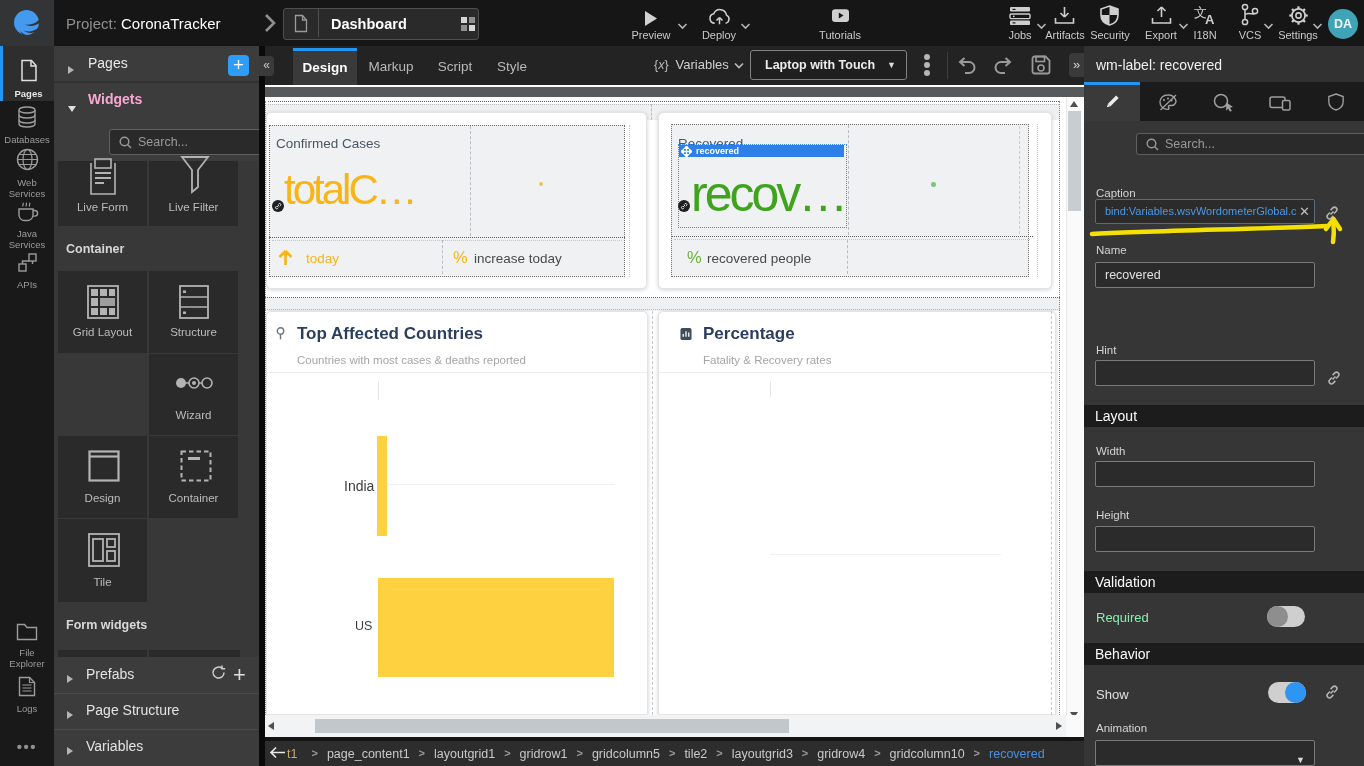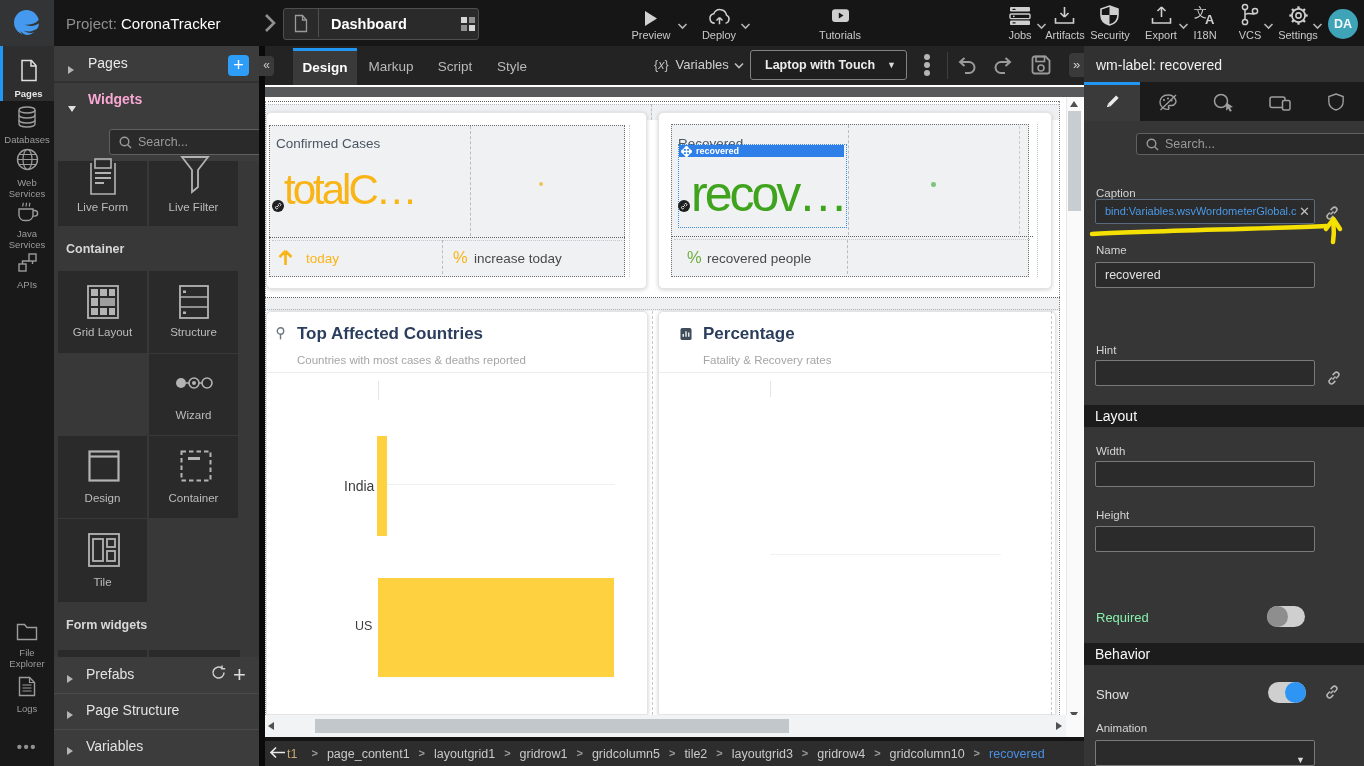--- a/index.html
+++ b/index.html
@@ -535,20 +535,21 @@
   <div class="rlabel" style="top:344px">Hint</div>
   <div class="rinput" style="top:360px"></div>
   <svg class="abs" style="left:1326px;top:370px" width="16" height="16" viewBox="0 0 16 16">
       <path d="M6.5 9.5 L9.5 6.5 M6 7.5 L3.8 9.7 a2.4 2.4 0 0 0 3.4 3.4 L9.4 10.9 M10 8.5 L12.2 6.3 a2.4 2.4 0 0 0 -3.4 -3.4 L6.6 5.1" stroke="#b5b5b5" stroke-width="1.5" fill="none"></path>
     </svg>
   <div class="rband" style="top:405px">Layout</div>
   <div class="rlabel" style="top:445px">Width</div>
   <div class="rinput" style="top:461px"></div>
   <div class="rlabel" style="top:509px">Height</div>
   <div class="rinput" style="top:526px"></div>
+  <div class="rband" style="top:571px">Validation</div>
   <div class="rlabel" style="top:610px;font-size:13px;font-weight:normal;color:#86efac">Required</div>
   <div class="toggle" style="left:1267px;top:606px">
     <div class="knob" style="left:0;background:#8e8e8e"></div>
   </div>
   <div class="rband" style="top:643px">Behavior</div>
   <div class="rlabel" style="top:687px;font-size:13px;font-weight:normal;color:#e0e0e0">Show</div>
   <div class="toggle" style="left:1268px;top:682px">
     <div class="knob" style="left:17px;background:#2e95f4"></div>
   </div>
   <svg class="abs" style="left:1324px;top:684px" width="16" height="16" viewBox="0 0 16 16">

